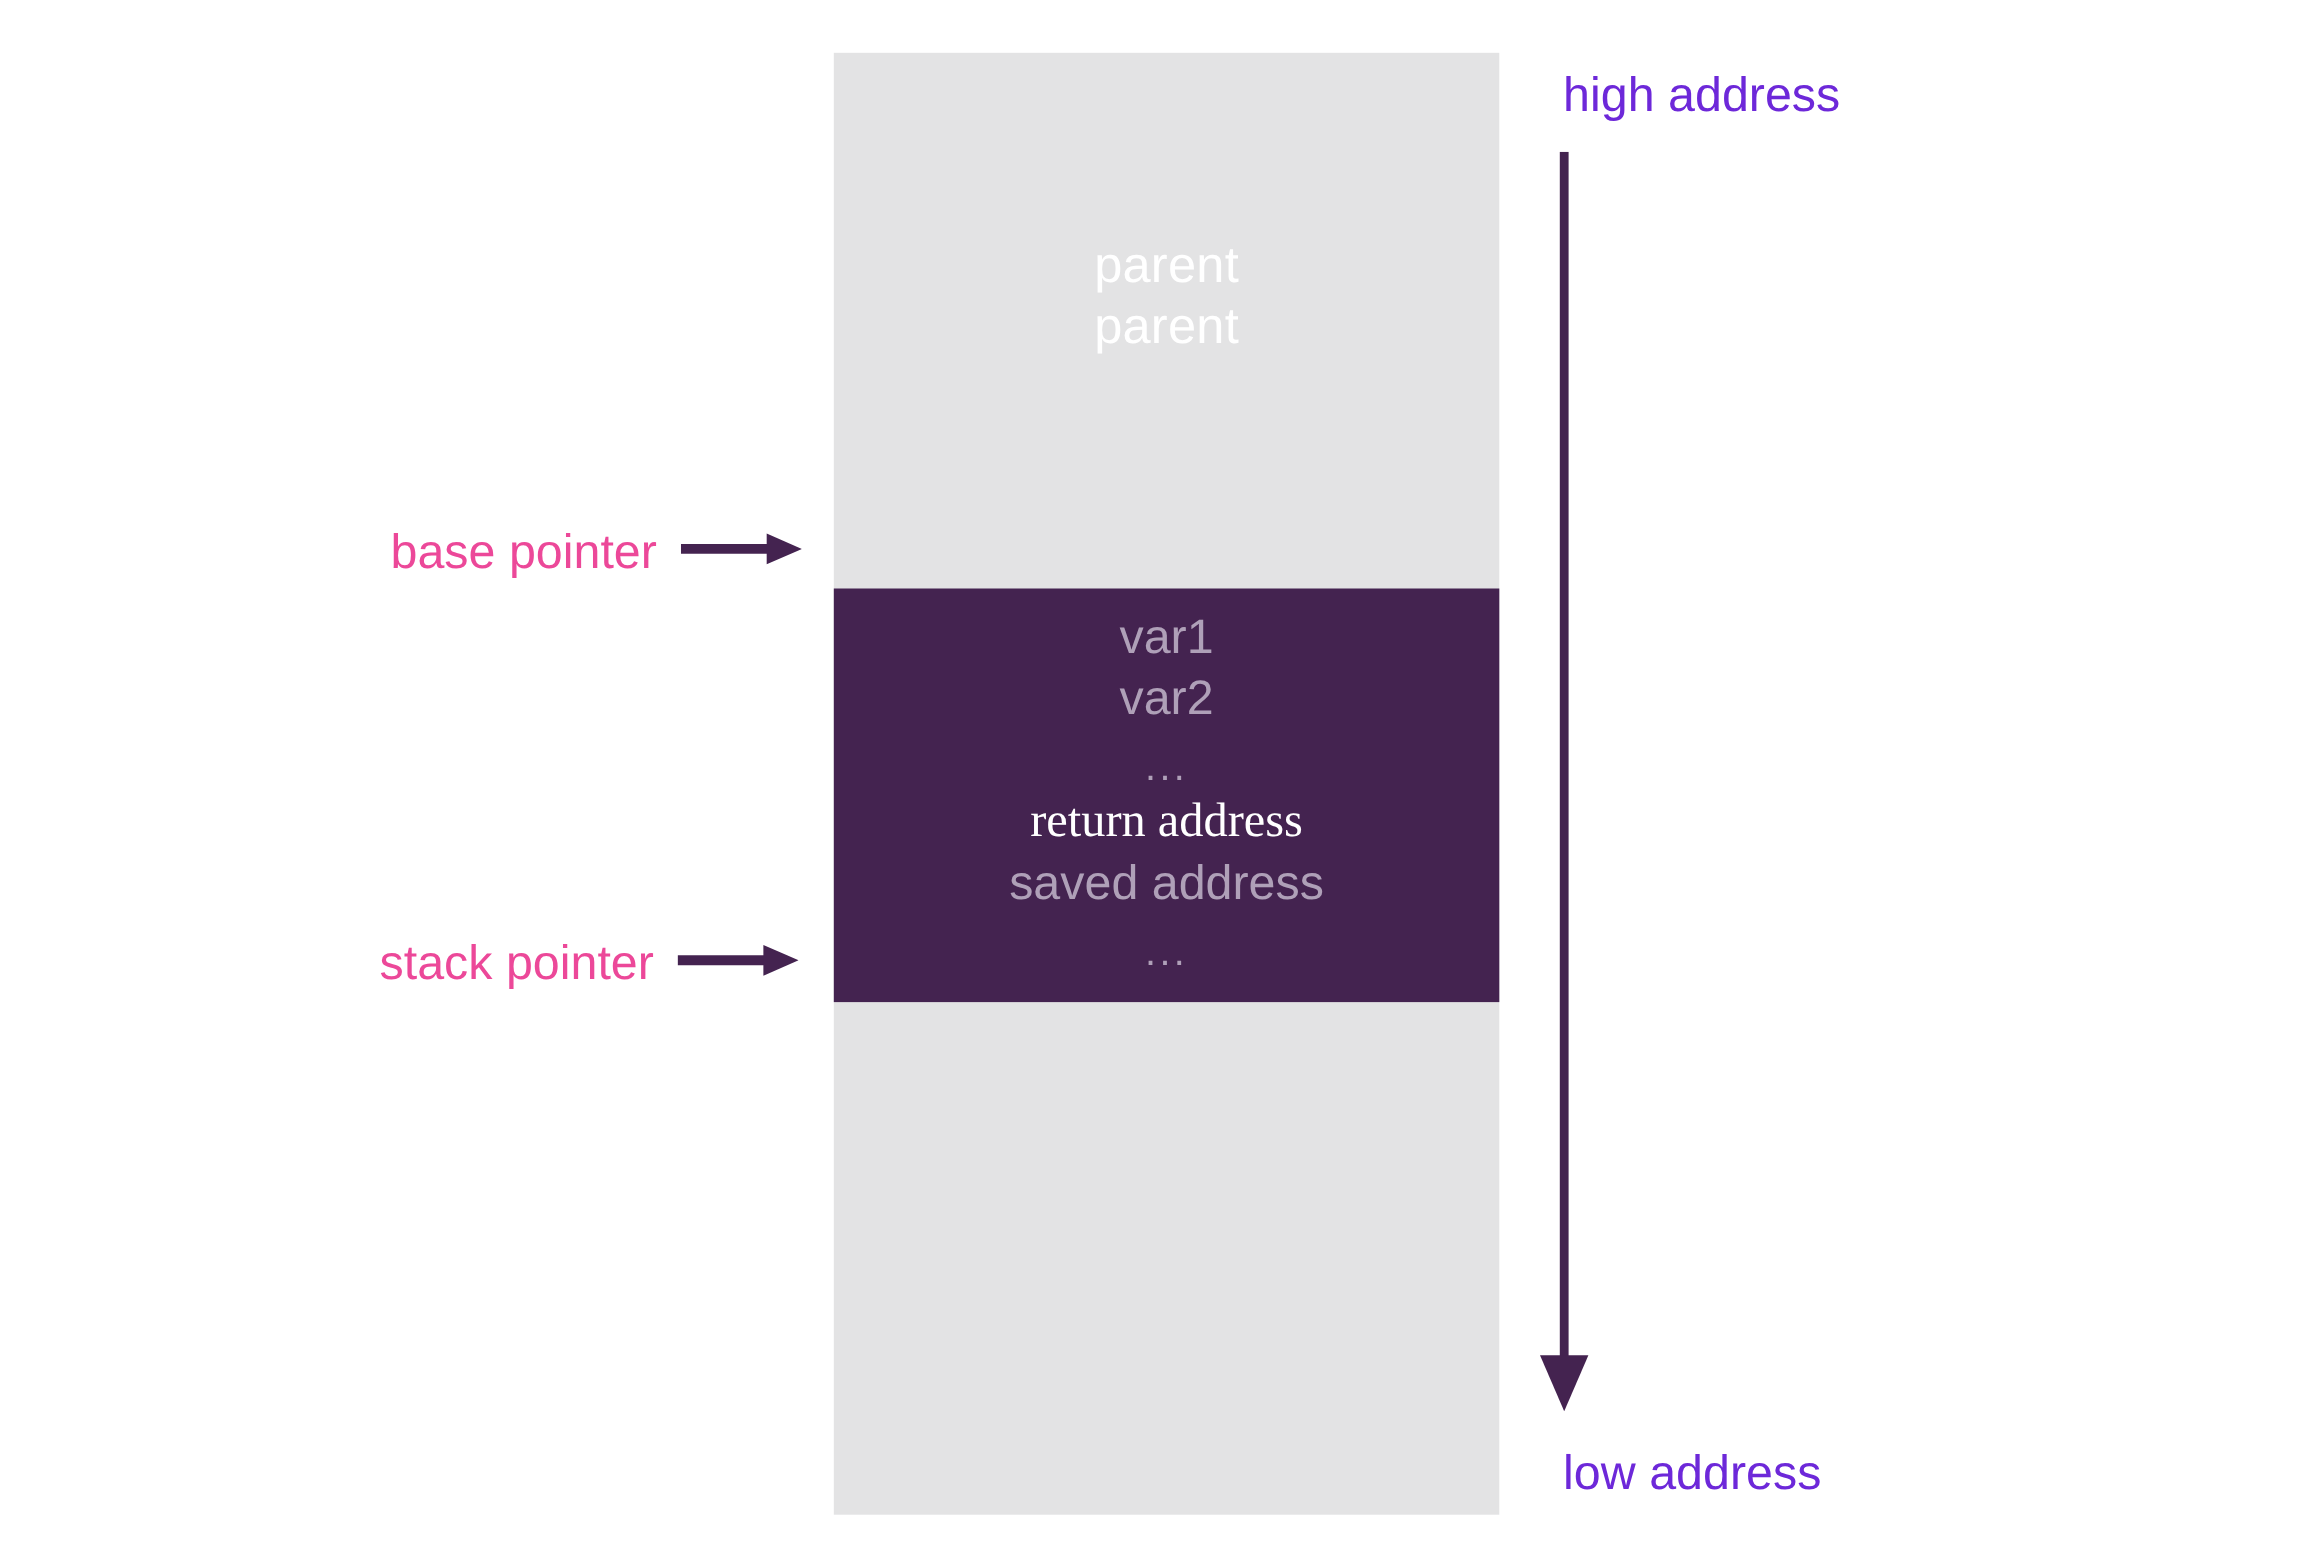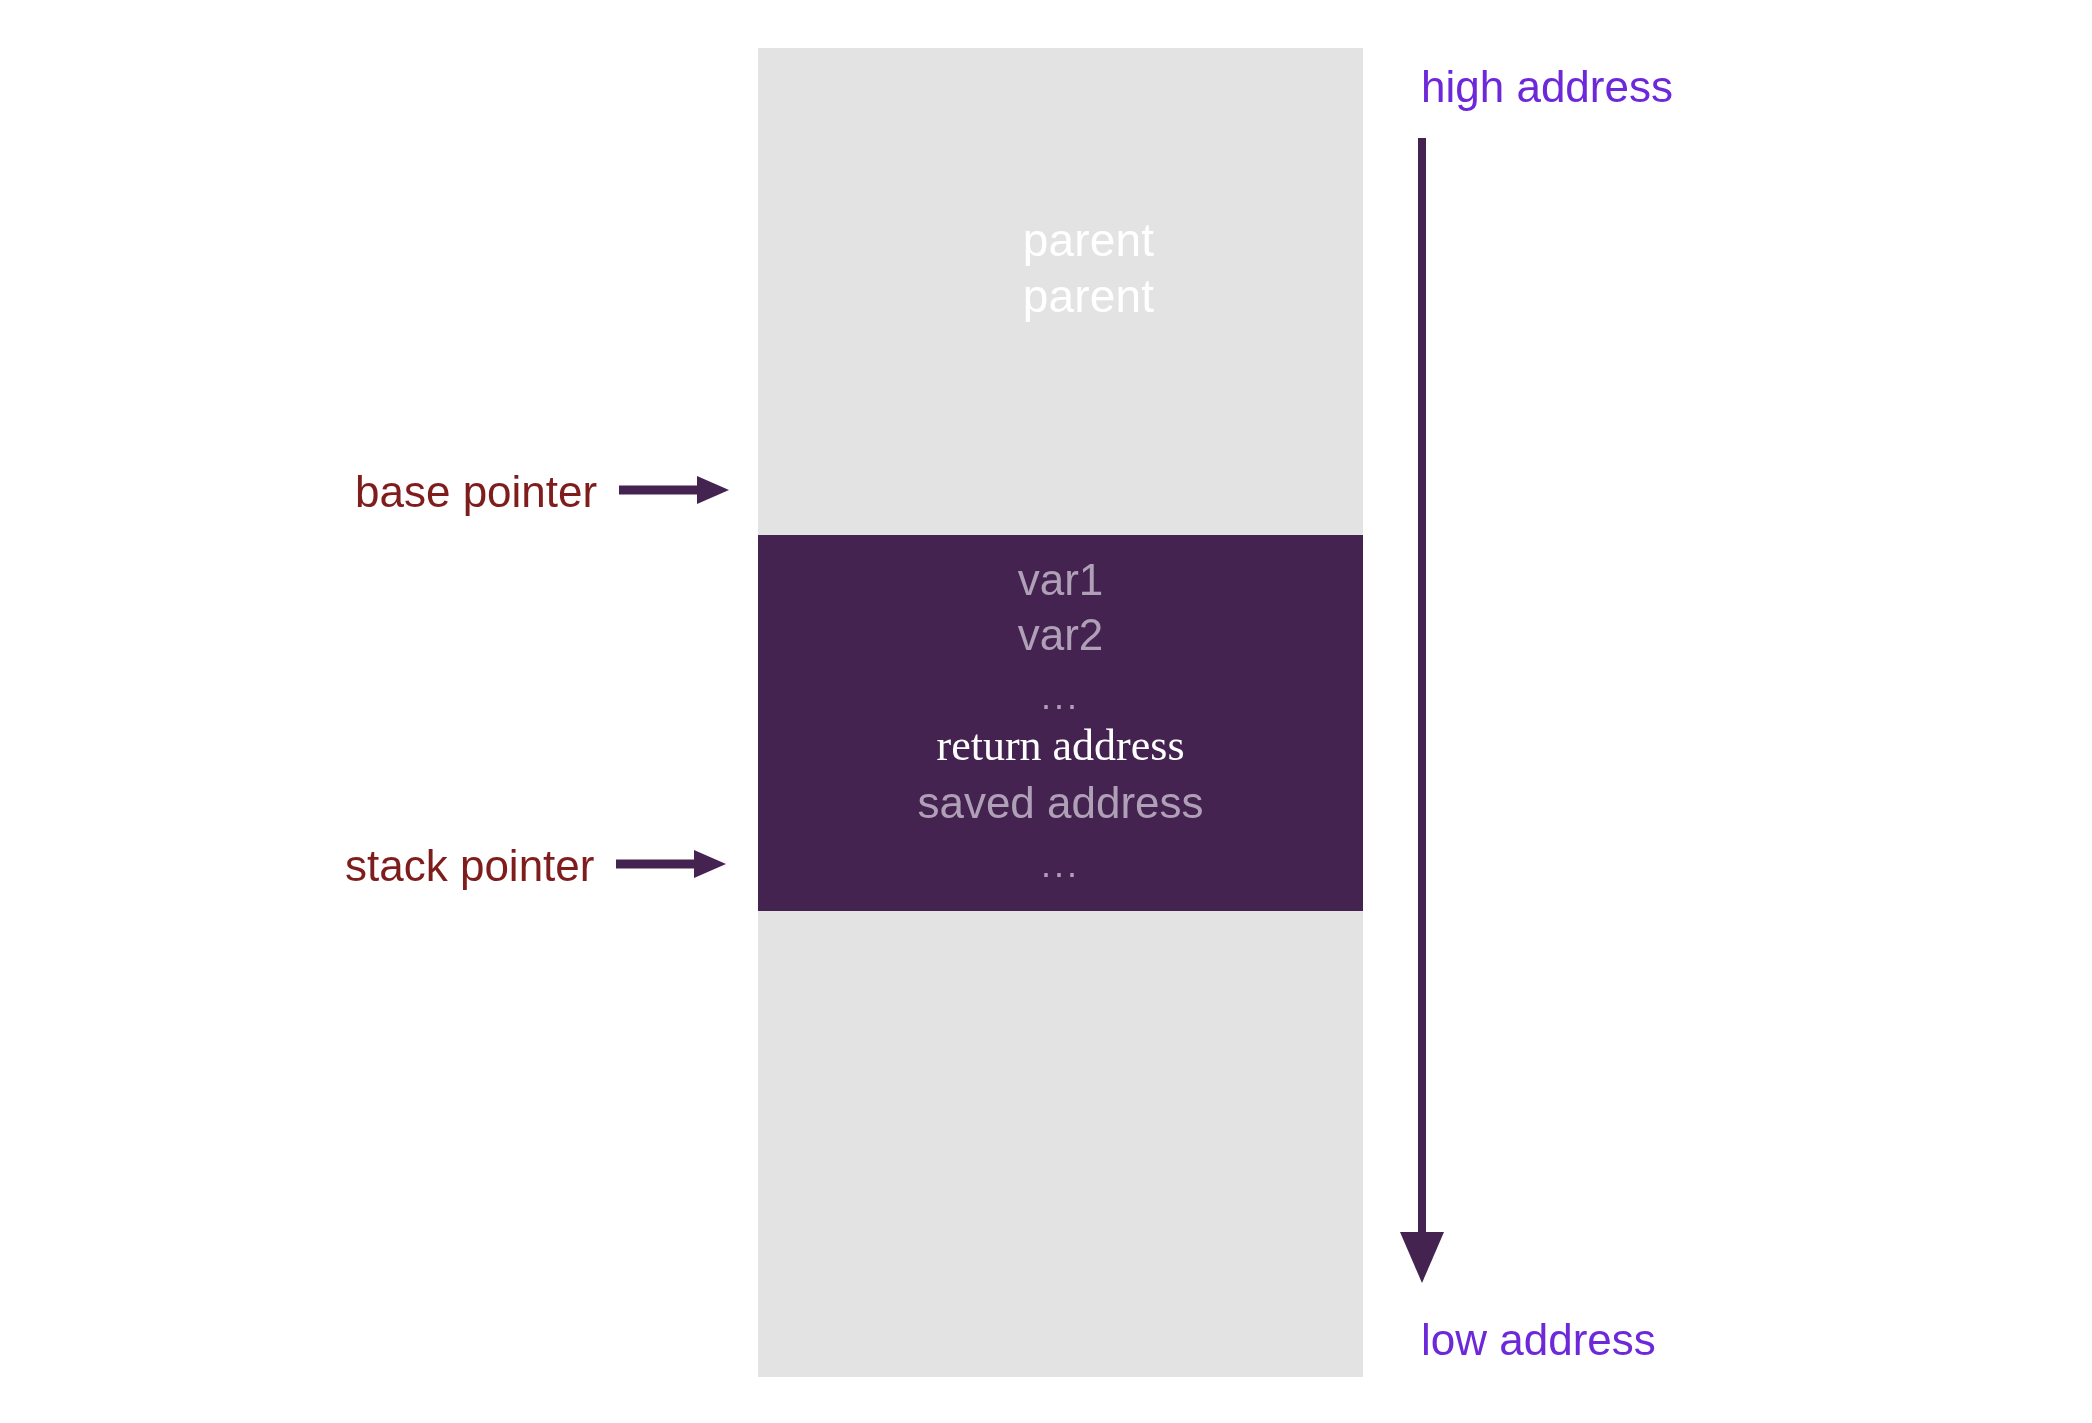--- a/index.html
+++ b/index.html
@@ -32,21 +32,20 @@
     position: absolute;
     left: 758px;
     top: 212px;
     width: 605px;
     text-align: center;
     color: #FFFFFF;
     font-size: 46px;
     line-height: 56px;
     font-weight: 400;
     letter-spacing: 0.2px;
-    padding-left: 28px;
   }
   .parent-frames-label .line { display: block; }
 
   
   .current-frame {
     position: absolute;
     left: 758px;
     top: 495px;
     width: 605px;
     height: 376px;
@@ -77,22 +76,22 @@
   .r2 { top: 137px; }
   .r3 { top: 186px; }
   .r4 { top: 243px; }
   .r5 { top: 305px; }
 
   
   .pointer-annot {
     position: absolute;
     height: 60px;
     display: flex;
-    align-items: flex-start;
-    color: #7f1d1d;
+    align-items: flex-end;
+    color: #ec4899;
     font-size: 44px;
     font-weight: 400;
     white-space: nowrap;
   }
   .pointer-annot .ptr-label {
     display: block;
   }
   .pointer-annot .ptr-arrow {
     display: block;
     margin-left: 22px;

